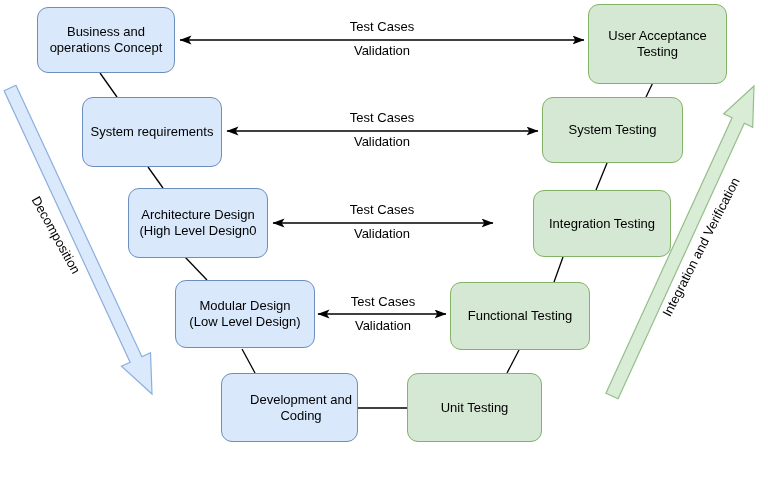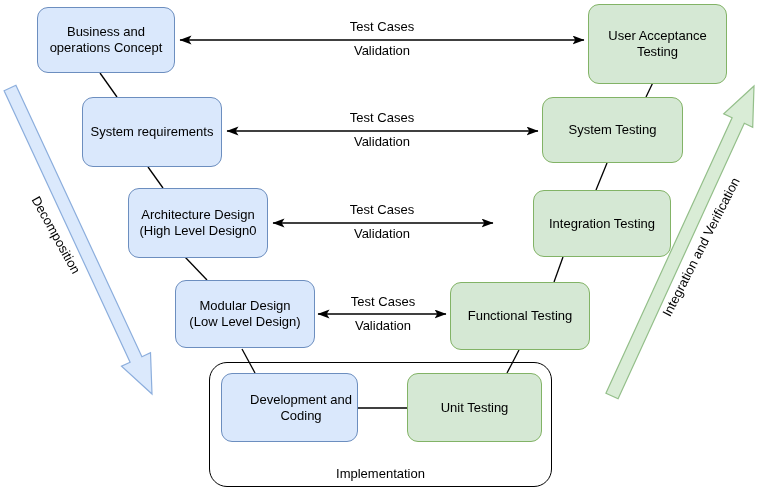--- a/index.html
+++ b/index.html
@@ -67,23 +67,20 @@
     <line x1="563" y1="257" x2="554" y2="282" stroke="#000" stroke-width="1.3"></line>
     <line x1="519" y1="350" x2="507" y2="373" stroke="#000" stroke-width="1.3"></line>
     <line x1="358" y1="408" x2="407" y2="408" stroke="#000" stroke-width="1.3"></line>
 
     <line x1="180" y1="40" x2="584" y2="40" stroke="#000" stroke-width="1.5" marker-start="url(#ah)" marker-end="url(#ah)"></line>
     <line x1="227" y1="131" x2="538" y2="131" stroke="#000" stroke-width="1.5" marker-start="url(#ah)" marker-end="url(#ah)"></line>
     <line x1="273" y1="223" x2="493" y2="223" stroke="#000" stroke-width="1.5" marker-start="url(#ah)" marker-end="url(#ah)"></line>
     <line x1="318" y1="314" x2="446" y2="314" stroke="#000" stroke-width="1.5" marker-start="url(#ah)" marker-end="url(#ah)"></line>
   </svg>
 
-  <div class="impl">
-    <div class="impl-label">Implementation</div>
-  </div>
 
   <div class="node blue n-biz"><span>Business and
 operations Concept</span></div>
   <div class="node blue n-sysreq"><span>System requirements</span></div>
   <div class="node blue n-arch"><span>Architecture Design
 (High Level Design0</span></div>
   <div class="node blue n-mod"><span>Modular Design
 (Low Level Design)</span></div>
   <div class="node blue n-dev"><span>Development and
 Coding</span></div>

